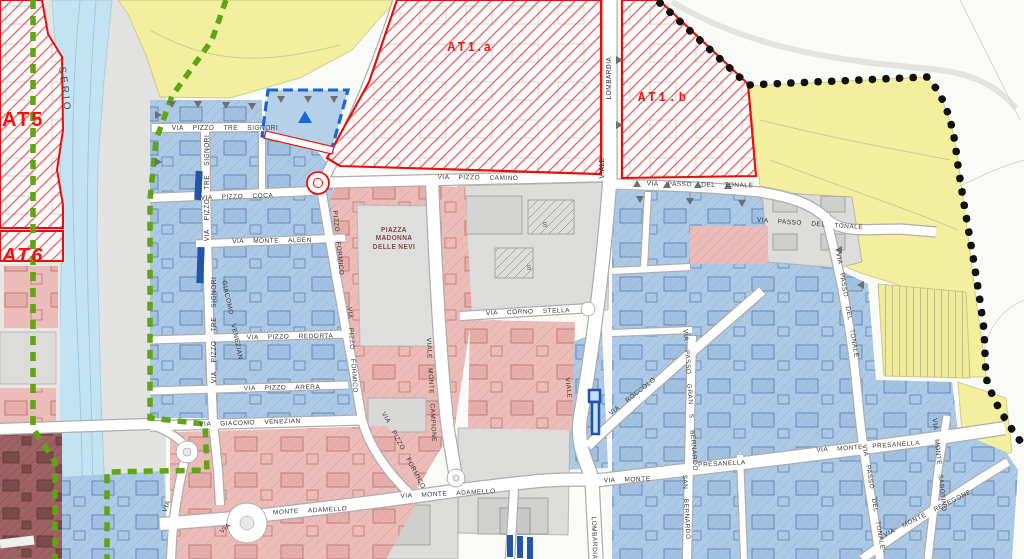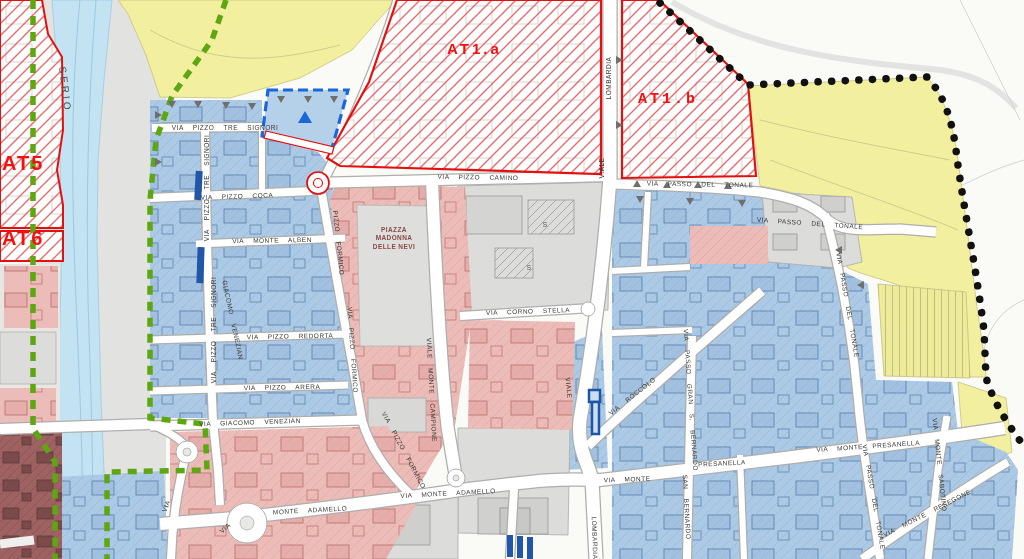--- a/index.html
+++ b/index.html
@@ -3,21 +3,21 @@
 <meta charset="utf-8">
 <style>
   html,body{margin:0;padding:0;background:#fff;}
   .stage{position:relative;width:1024px;height:559px;overflow:hidden;background:#FAFAF7;
          font-family:"Liberation Sans", sans-serif;}
   .stage svg{position:absolute;left:0;top:0;}
   #labels{position:absolute;left:0;top:0;width:100%;height:100%;pointer-events:none;}
   .slabel{position:absolute;font-size:6.5px;color:#3A3A38;letter-spacing:.5px;word-spacing:7px;
           white-space:nowrap;transform-origin:center;}
   .bmark{position:absolute;font-size:6.5px;color:#555;transform:translate(-50%,-50%);}
-  .atlabel{position:absolute;color:#F50F0F;font-weight:bold;font-size:15px;letter-spacing:3px;
+  .atlabel{position:absolute;color:#F50F0F;font-weight:bold;font-size:12px;letter-spacing:3px;
            white-space:nowrap;}
   .atlabel.big{font-size:20px;letter-spacing:2px;}
   .piazza{position:absolute;left:362px;top:226px;width:64px;text-align:center;font-size:6.5px;
           font-weight:bold;color:#8A4A48;line-height:1.3;letter-spacing:.4px;}
   .riverlabel{position:absolute;left:68px;top:66px;font-size:10px;color:#4A4A48;letter-spacing:3px;
               transform:rotate(83deg);transform-origin:left top;}
 </style>
 </head>
 <body>
 
@@ -323,22 +323,22 @@
   <path d="M-4,0 L4,0 L0,7 Z" transform="translate(690,198)"></path>
   <path d="M-4,0 L4,0 L0,7 Z" transform="translate(742,200)"></path>
   <path d="M-4,0 L4,0 L0,7 Z" transform="translate(842,250) rotate(90)"></path>
   <path d="M-4,0 L4,0 L0,7 Z" transform="translate(864,285) rotate(90)"></path>
   <path d="M-4,0 L4,0 L0,7 Z" transform="translate(155,115) rotate(-90)"></path>
   <path d="M-4,0 L4,0 L0,7 Z" transform="translate(155,162) rotate(-90)"></path>
 </g>
 </svg>
 
 <div id="labels">
-  <div class="atlabel big" style="left:2px;top:108px;margin-top:44px;">AT5</div>
-  <div class="atlabel big" style="left:2px;top:227px;">AT6</div>
+  <div class="atlabel big" style="left:2px;top:108px;">AT5</div>
+  <div class="atlabel big" style="left:2px;top:244px;font-style:italic;">AT6</div>
   <div class="atlabel" style="left:447px;top:40px;">AT1.a</div>
   <div class="atlabel" style="left:638px;top:91px;font-family:Liberation Mono, monospace;">AT1.b</div>
   <div class="riverlabel">SERIO</div>
   <div class="piazza">
     <div>PIAZZA</div>
     <div>MADONNA</div>
     <div>DELLE NEVI</div>
   </div>
 <div class="slabel" style="left: 225px; top: 127px; transform: translate(-50%, -50%) rotate(0deg);">VIA PIZZO TRE SIGNORI</div>
       <div class="slabel" style="left: 206px; top: 188px; transform: translate(-50%, -50%) rotate(-90deg);">VIA PIZZO TRE SIGNORI</div>

